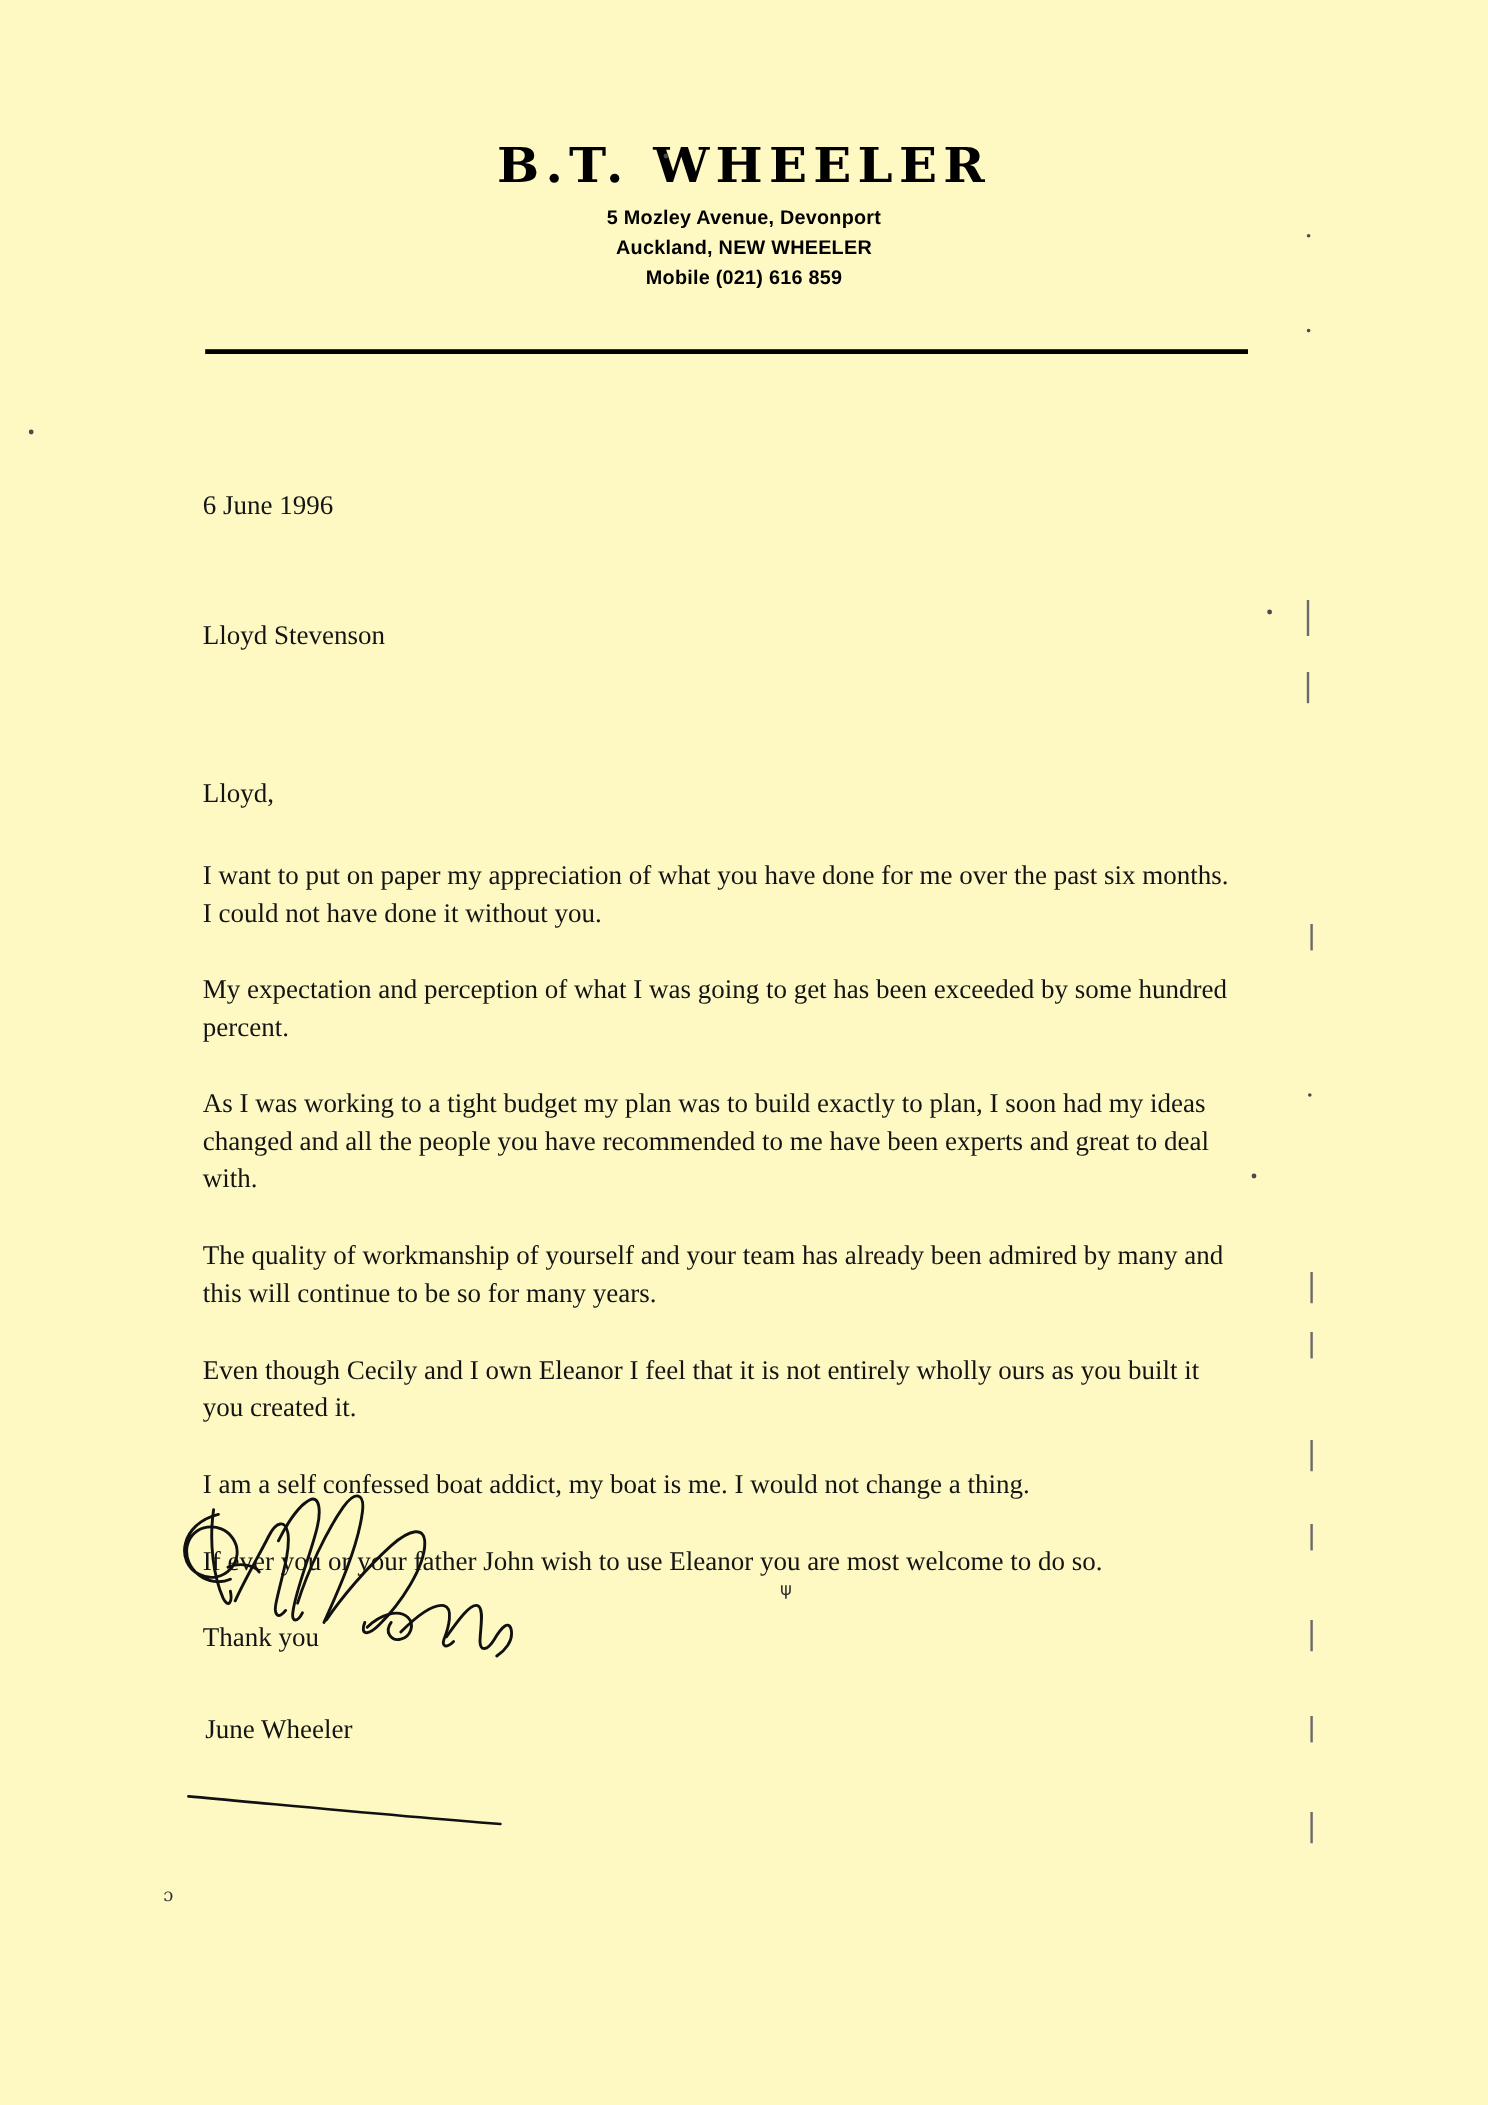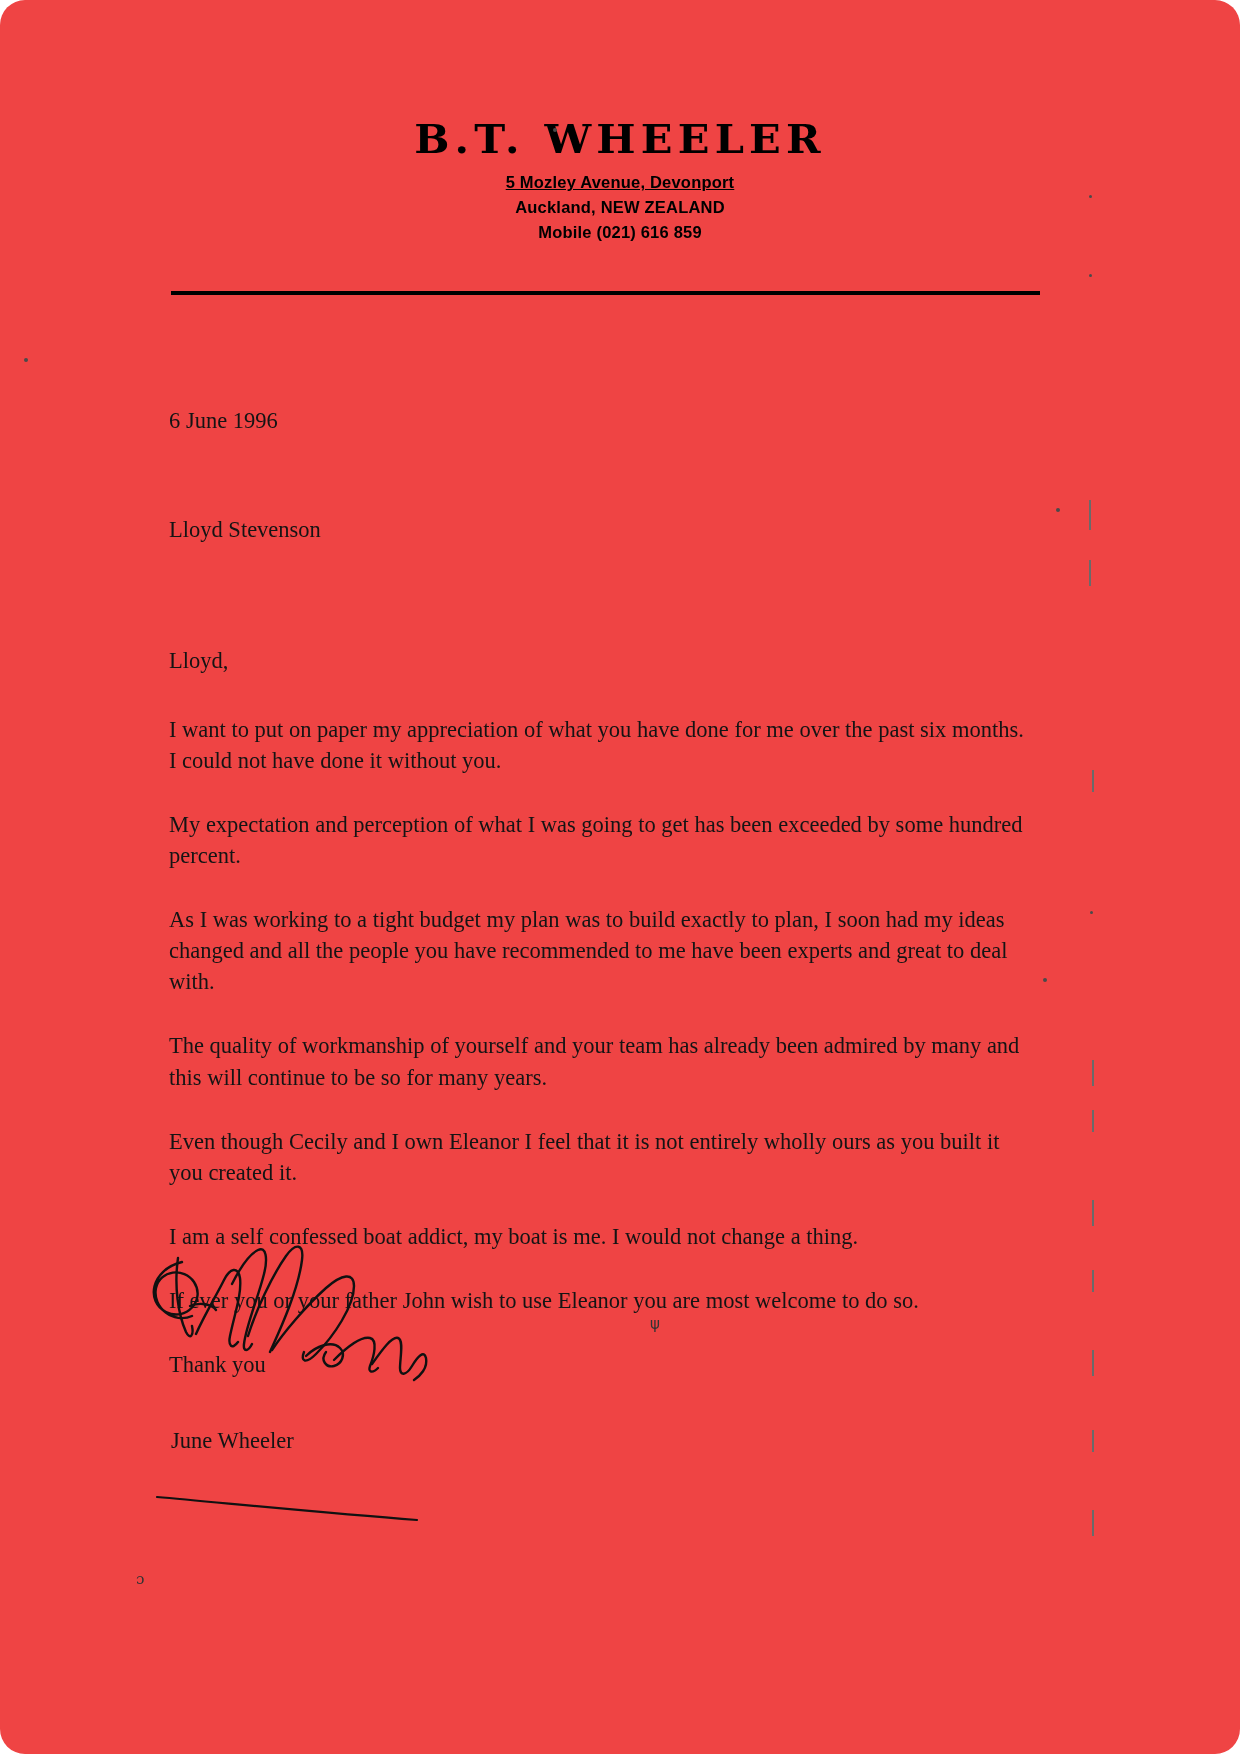--- a/index.html
+++ b/index.html
@@ -12,22 +12,21 @@
     height: 1754px;
     position: relative;
     font-family: "Liberation Serif", serif;
     color: #0a0a0a;
     overflow: hidden;
   }
 
   .page {
     position: absolute;
     inset: 0;
-    background: #ef4444;
-    border-radius: 25px;
+    background: #fef9c3;
   }
 
   
   .letterhead {
     position: absolute;
     left: 0;
     right: 0;
     top: 118px;
     text-align: center;
   }
@@ -41,21 +40,21 @@
     transform: scaleX(1.04);
   }
   .addr-line {
     font-family: "Liberation Sans", sans-serif;
     font-weight: 700;
     font-size: 16.5px;
     letter-spacing: 0.2px;
     color: #000;
     margin-top: 6px;
   }
-  .addr-line.first { margin-top: 13px; text-decoration: underline; }
+  .addr-line.first { margin-top: 13px; }
 
   .rule {
     position: absolute;
     left: 171px;
     width: 869px;
     top: 291px;
     height: 4px;
     background: #000;
   }
 
@@ -135,21 +134,21 @@
   }
 </style>
 </head>
 <body>
 
 <div class="page">
 
   <div class="letterhead">
     <div class="company-name">B.T. WHEELER</div>
     <div class="addr-line first">5 Mozley Avenue, Devonport</div>
-    <div class="addr-line">Auckland, NEW ZEALAND</div>
+    <div class="addr-line">Auckland, NEW WHEELER</div>
     <div class="addr-line">Mobile (021) 616 859</div>
   </div>
 
   <div class="rule"></div>
 
   <div class="body-wrap">
     <p class="date">6 June 1996</p>
     <p class="recipient">Lloyd Stevenson</p>
     <p class="salutation">Lloyd,</p>
 

